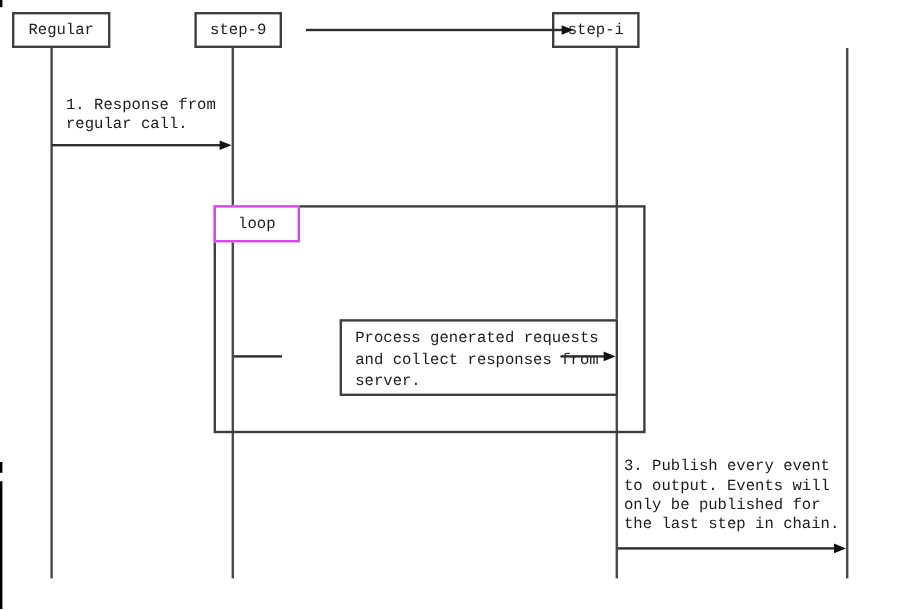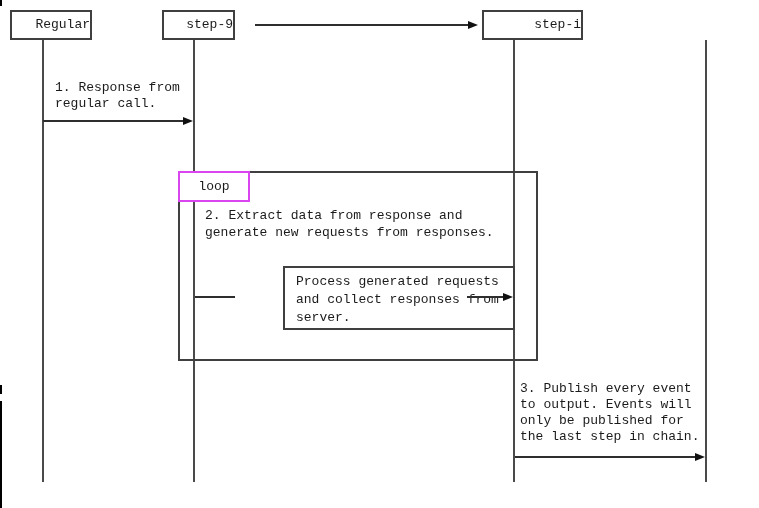--- a/index.html
+++ b/index.html
@@ -18,27 +18,27 @@
     line-height: 16px;
     color: #1b1b1b;
   }
   
   .pbox {
     position: absolute;
     top: 10px;
     height: 26px;
     border: 2px solid #3f3f3f;
     background: #ffffff;
-    text-align: right;
+    text-align: center;
     line-height: 26px;
     white-space: nowrap;
   }
   .pbox.regular { left: 10px;  width: 78px; }
   .pbox.step1   { left: 162px; width: 69px; }
-  .pbox.stepi   { left: 482px; width: 69px; padding-left: 28px; }
+  .pbox.stepi   { left: 460px; width: 69px; }
   .pbox.output  { left: 673px; width: 67px; }
 
   
   .lifeline {
     position: absolute;
     top: 40px;
     width: 2px;
     height: 442px;
     background: #4a4a4a;
   }
@@ -156,22 +156,20 @@
   <div class="head top-arrow"></div>
 
   <div class="msg m1">1. Response from
 regular call.</div>
   <div class="shaft msg1-arrow"></div>
   <div class="head msg1-arrow"></div>
 
   <div class="loop-frame"></div>
   <div class="loop-label">loop</div>
 
-  <div class="msg m2">2. Extract data from response and
-generate new requests from responses.</div>
 
   <div class="shaft conn-left"></div>
   <div class="activity-box">
     <div class="activity-text">Process generated requests
 and collect responses from
 server.</div>
   </div>
   <div class="shaft conn-right"></div>
   <div class="head conn-right"></div>
 

